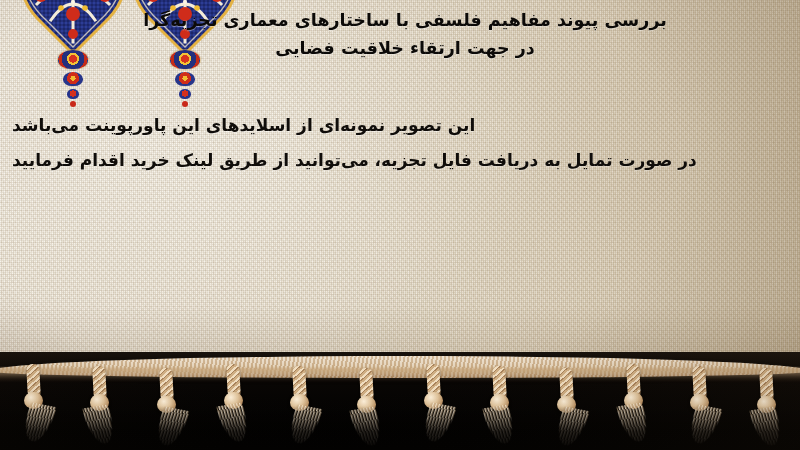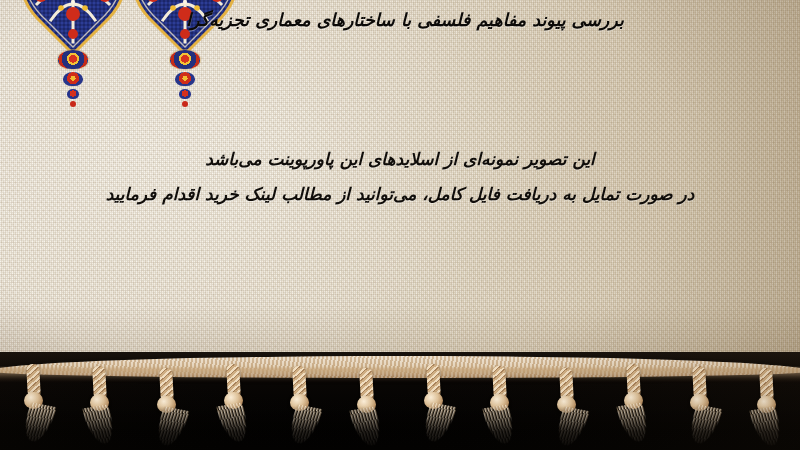--- a/index.html
+++ b/index.html
@@ -10,21 +10,20 @@
   }
 
   #slide {
     position: relative;
     width: 800px;
     height: 450px;
     overflow: hidden;
     font-family: "DejaVu Sans", "Liberation Sans", sans-serif;
     background: #0a0705;
     direction: rtl;
-    font-style: italic;
   }
 
   
   .canvas-field {
     position: absolute;
     left: 0;
     top: 0;
     width: 800px;
     height: 372px;
     background:
@@ -159,23 +158,22 @@
     direction: rtl;
   }
   .title-line.l1 { padding-left: 0; }
   .title-line.l2 { padding-left: 0; }
 
   .body-block {
     position: absolute;
     right: 12px;
     top: 108px;
     width: 776px;
-    text-align: center;
+    text-align: left;
     z-index: 6;
-    margin-top: 34px;
   }
   .body-line {
     color: #100d0a;
     font-size: 17px;
     font-weight: 600;
     line-height: 35px;
     text-shadow: 0 1px 0 rgba(255,255,255,0.34);
     white-space: nowrap;
     direction: rtl;
   }
@@ -458,25 +456,26 @@
     <div class="drop-group">
       <div class="drop d1"></div>
       <div class="drop d2"></div>
       <div class="drop d3"></div>
       <div class="drop d4"></div>
     </div>
   </div>
 
   <div class="title-block">
     <div class="title-line l1">بررسی پیوند مفاهیم فلسفی با ساختارهای معماری تجزیه‌گرا</div>
+    <div class="title-line l2">در جهت ارتقاء خلاقیت فضایی</div>
   </div>
 
   <div class="body-block">
     <div class="body-line">این تصویر نمونه‌ای از اسلایدهای این پاورپوینت می‌باشد</div>
-    <div class="body-line">در صورت تمایل به دریافت فایل کامل، می‌توانید از مطالب لینک خرید اقدام فرمایید</div>
+    <div class="body-line">در صورت تمایل به دریافت فایل تجزیه، می‌توانید از طریق لینک خرید اقدام فرمایید</div>
   </div>
 
   <div class="fringe-zone">
     <div class="fringe-dark"></div>
     <div class="selvedge"></div>
     <div class="selvedge-wave"></div>
     <div id="tassel-row">
         <div class="tassel" style="left: 14.6667px; top: 12px;">
           <div class="knot-cord"></div>
           <div class="knot-ball"></div>

